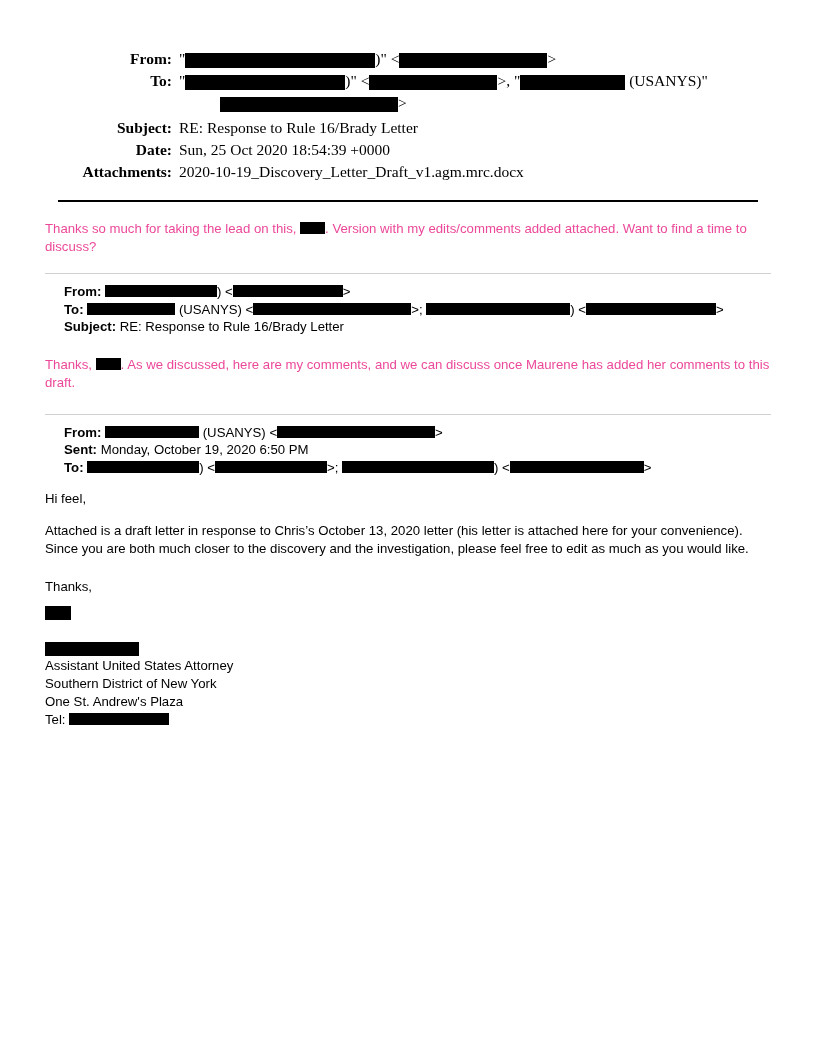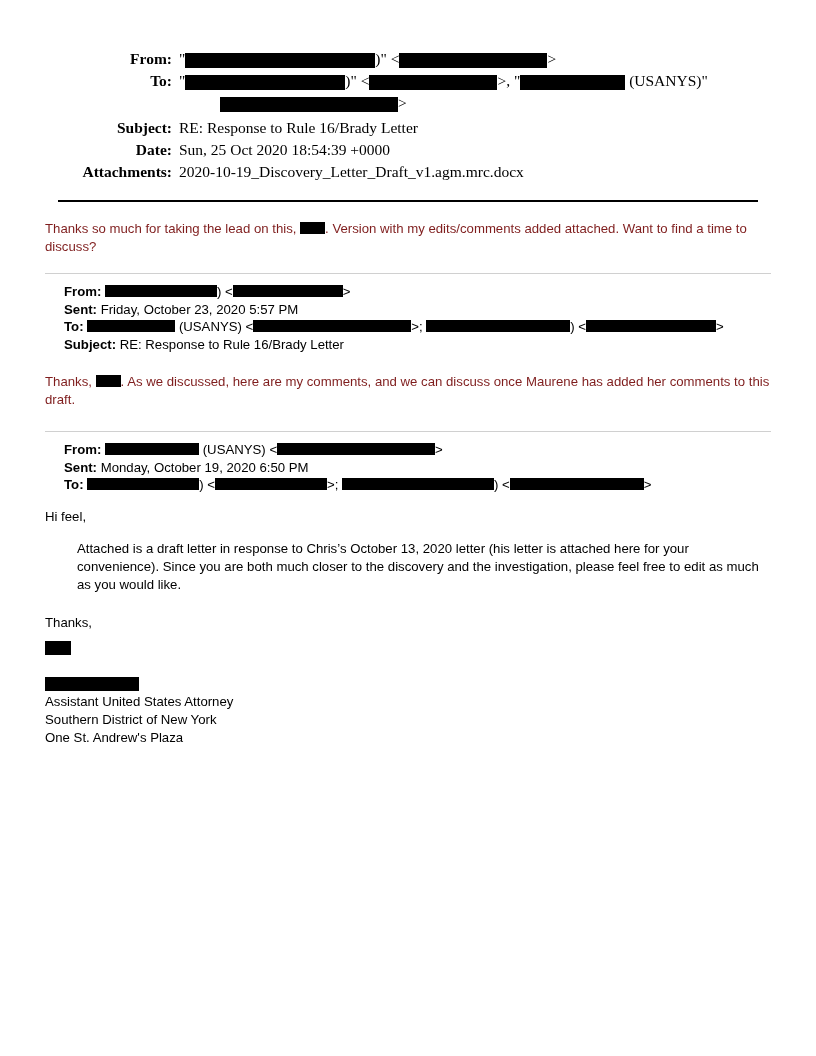--- a/index.html
+++ b/index.html
@@ -70,21 +70,21 @@
     margin: 18px 58px 0 58px;
   }
 
   
   .body {
     padding: 0 45px;
     font-size: 13.2px;
     line-height: 18px;
   }
   .blue {
-    color: #7f1d1d;
+    color: #ec4899;
   }
   .msg-note {
     margin-top: 18px;
     margin-bottom: 0;
   }
   .thin-sep {
     border: none;
     border-top: 1px solid #d0d0d0;
     margin: 17px 0 0 0;
   }
@@ -148,21 +148,20 @@
   <hr class="rule">
 
   <div class="body">
 
     <p class="msg-note blue"><span>Thanks so much for taking the lead on this,</span> <span class="rd rd-s" style="width:25px;"></span><span>.  Version with my edits/comments added attached.  Want to find a time to discuss?</span></p>
 
     <hr class="thin-sep">
 
     <div class="meta">
       <div class="meta-line"><span class="meta-label">From:</span> <span class="rd rd-s" style="width:112px;"></span><span>) &lt;</span><span class="rd rd-s" style="width:110px;"></span><span>&gt;</span></div>
-      <div class="meta-line"><span class="meta-label">Sent:</span> <span>Friday, October 23, 2020 5:57 PM</span></div>
       <div class="meta-line"><span class="meta-label">To:</span> <span class="rd rd-s" style="width:88px;"></span> <span>(USANYS)  &lt;</span><span class="rd rd-s" style="width:158px;"></span><span>&gt;;</span> <span class="rd rd-s" style="width:144px;"></span><span>) &lt;</span><span class="rd rd-s" style="width:130px;"></span><span>&gt;</span></div>
       <div class="meta-line"><span class="meta-label">Subject:</span> <span>RE: Response to Rule 16/Brady Letter</span></div>
     </div>
 
     <div class="spacer-lg"></div>
 
     <p class="para blue"><span>Thanks,</span> <span class="rd rd-s" style="width:25px;"></span><span>. As we discussed, here are my comments, and we can discuss once Maurene has added her comments to this draft.</span></p>
 
     <hr class="thin-sep" style="margin-top:22px;">
 
@@ -171,31 +170,32 @@
       <div class="meta-line"><span class="meta-label">Sent:</span> <span>Monday, October 19, 2020 6:50 PM</span></div>
       <div class="meta-line"><span class="meta-label">To:</span> <span class="rd rd-s" style="width:112px;"></span><span>) &lt;</span><span class="rd rd-s" style="width:112px;"></span><span>&gt;;</span> <span class="rd rd-s" style="width:152px;"></span><span>) &lt;</span><span class="rd rd-s" style="width:134px;"></span><span>&gt;</span></div>
     </div>
 
     <div class="spacer-md"></div>
 
     <p class="para">Hi feel,</p>
 
     <div class="spacer-md"></div>
 
-    <p class="para" style="max-width:718px;margin-left:32px;">Attached is a draft letter in response to Chris’s October 13, 2020 letter (his letter is attached here for your convenience).  Since you are both much closer to the discovery and the investigation, please feel free to edit as much as you would like.</p>
+    <p class="para" style="max-width:718px;">Attached is a draft letter in response to Chris’s October 13, 2020 letter (his letter is attached here for your convenience).  Since you are both much closer to the discovery and the investigation, please feel free to edit as much as you would like.</p>
 
     <div class="spacer-lg"></div>
 
     <p class="para">Thanks,</p>
 
     <div style="height:7px;"></div>
     <div><span class="rd" style="width:26px;height:14px;"></span></div>
 
     <div style="height:18px;"></div>
     <div><span class="rd" style="width:94px;height:14px;"></span></div>
 
     <div class="sig-line">Assistant United States Attorney</div>
     <div class="sig-line">Southern District of New York</div>
     <div class="sig-line">One St. Andrew's Plaza</div>
+    <div class="sig-line"><span>Tel:</span> <span class="rd rd-s" style="width:100px;"></span></div>
 
   </div>
 
 </div>
 
 </body></html>

